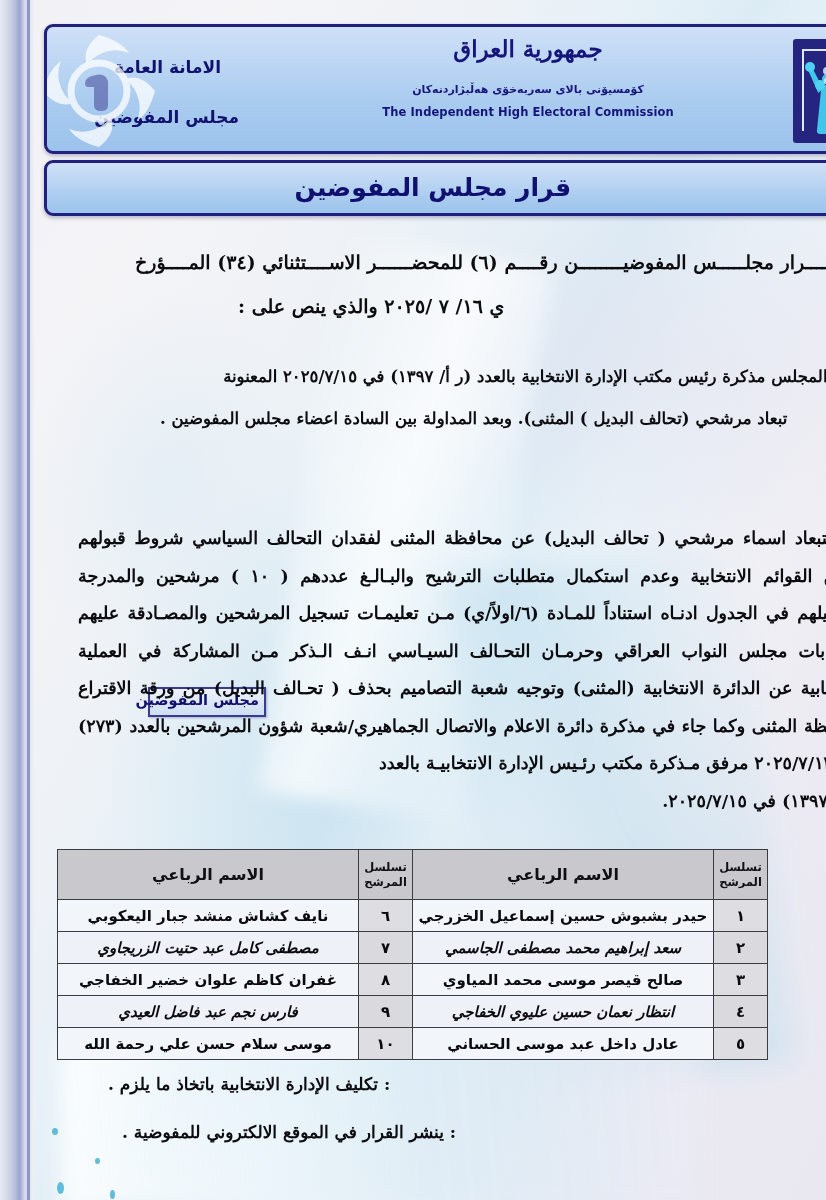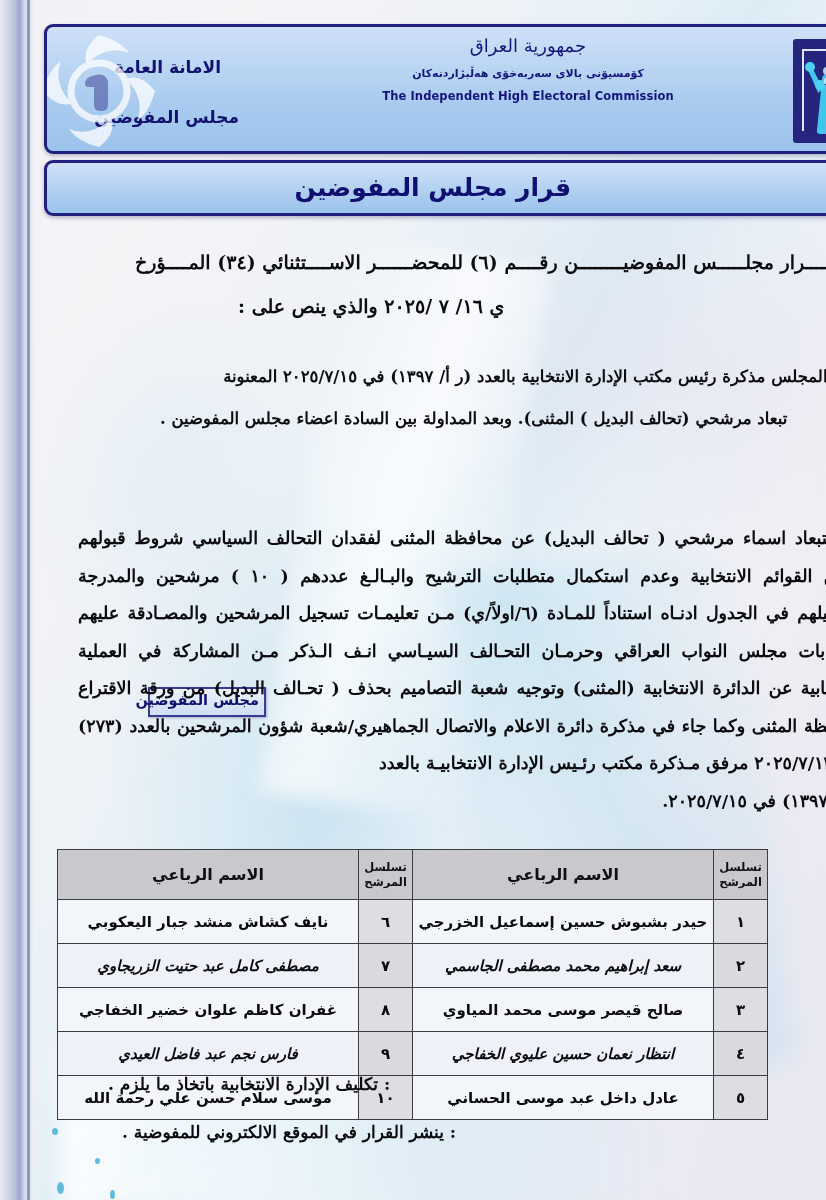--- a/index.html
+++ b/index.html
@@ -108,32 +108,32 @@
 
   
   .mast-text {
     position: absolute; right: 178px; top: 8px;
     width: 330px; text-align: center;
     color: #13137a;
     direction: rtl;
   }
   .mast-ar1 {
     font-family: "DejaVu Serif", "Liberation Serif", serif;
-    font-size: 18px; font-weight: 400; letter-spacing: -0.5px;
+    font-size: 23px; font-weight: 700; letter-spacing: -0.5px;
     line-height: 1.18; color: #15157c;
   }
   .mast-ar2 {
     font-family: "DejaVu Serif", "Liberation Serif", serif;
     font-size: 17px; font-weight: 700; letter-spacing: -0.6px;
     line-height: 1.2; color: #15157c; margin-top: 1px;
   }
   .mast-ku {
     font-family: "DejaVu Sans", sans-serif;
     font-size: 11px; font-weight: 700; letter-spacing: 0px;
-    line-height: 1.25; color: #15157c; margin-top: 11px;
+    line-height: 1.25; color: #15157c; margin-top: 21px;
   }
   .mast-en {
     font-family: "DejaVu Sans", "Liberation Sans", sans-serif;
     font-size: 11.5px; font-weight: 700; letter-spacing: 0.1px;
     color: #14147b; margin-top: 8px; direction: ltr;
   }
 
   
   .office-label {
     position: absolute; left: 0px; top: 20px;
@@ -256,21 +256,21 @@
     font-family: "DejaVu Sans", sans-serif;
     font-weight: 700;
     color: #101014;
   }
   th.th-name { font-size: 16px; }
   th.th-seq  { font-size: 11.5px; line-height: 15px; }
   col.c-seq  { width: 54px; }
   col.c-name { width: 301px; }
 
   table.names td {
-    height: 44px;
+    height: 32px;
     font-family: "DejaVu Sans", sans-serif;
     font-weight: 700;
     font-size: 15px;
     color: #0b0b0f;
   }
   td.c-seq-cell {
     background: #dedee2;
     font-size: 16px;
     letter-spacing: 1px;
   }

